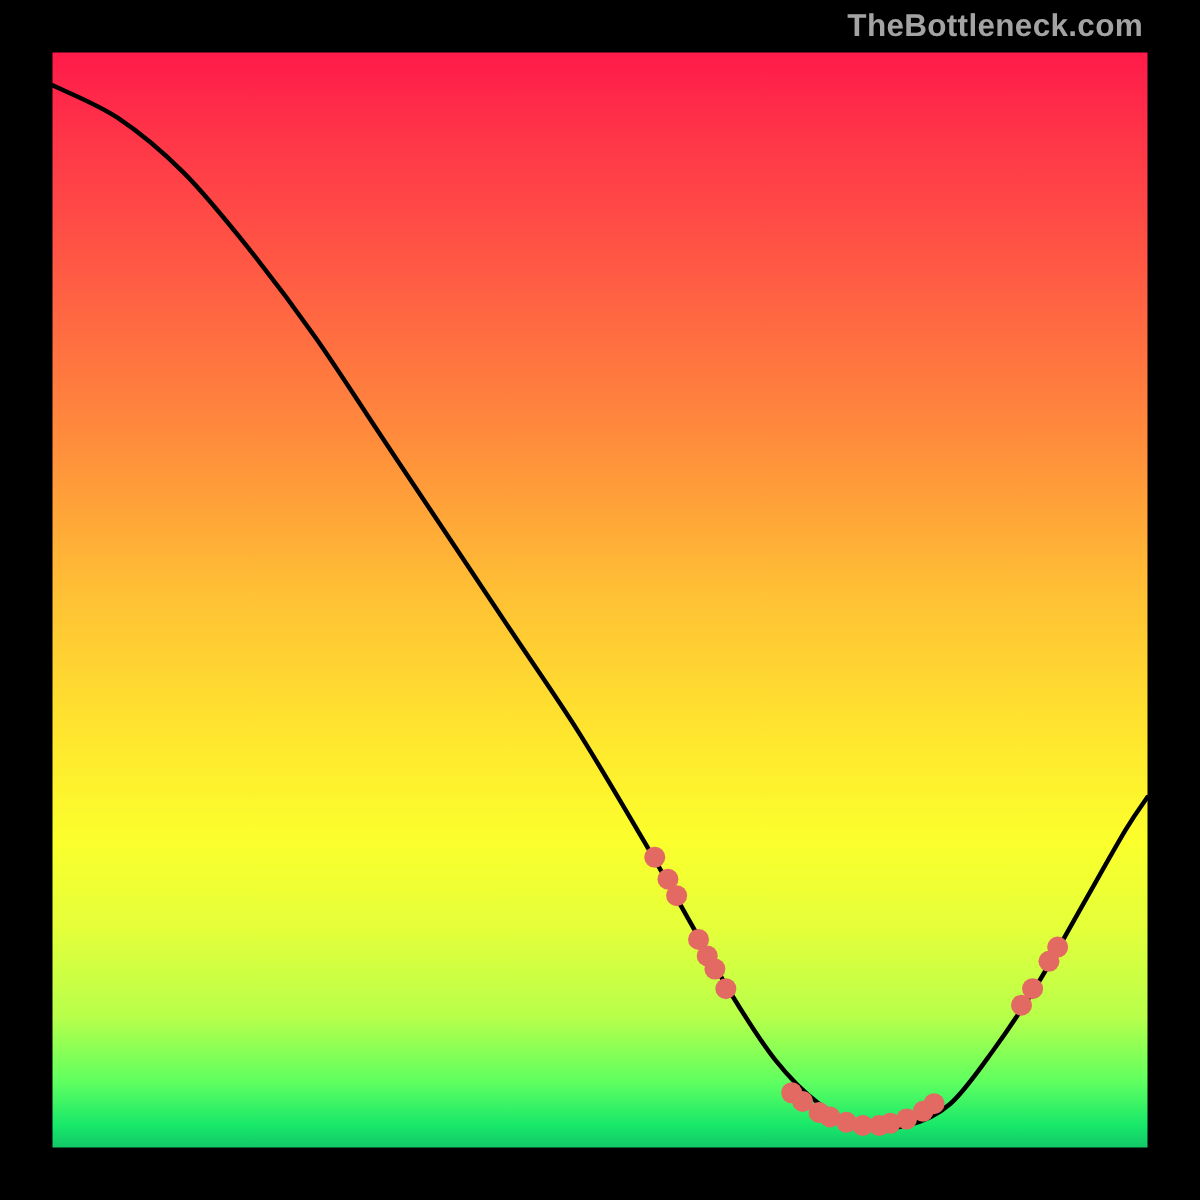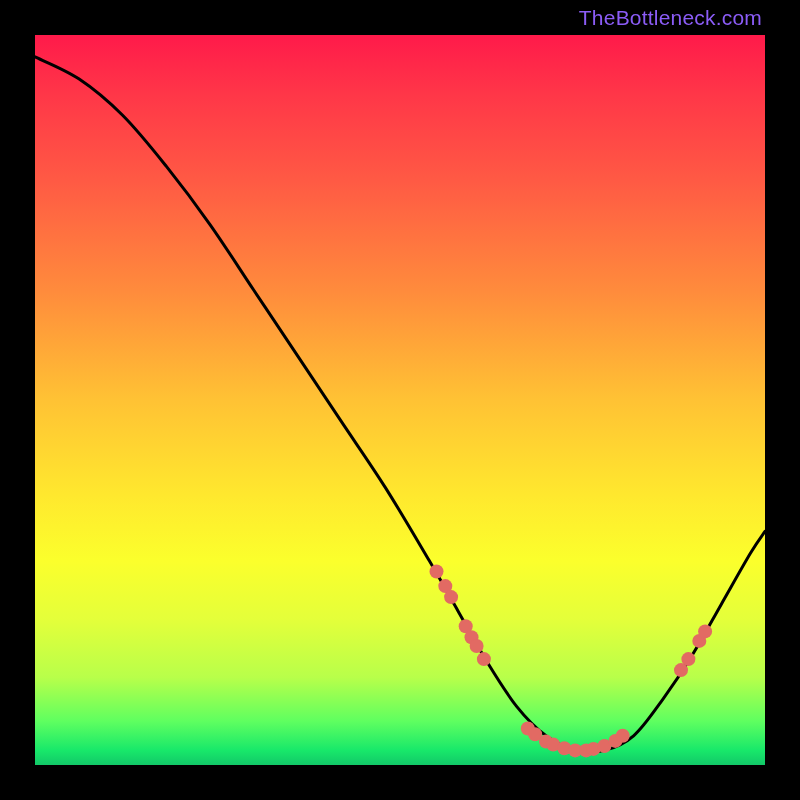--- a/index.html
+++ b/index.html
@@ -29,23 +29,23 @@
       #b8ff4a 88%,
       #5fff60 94%,
       #18e86a 98%,
       #12c868 100%
     );
   }
   .watermark {
     position: absolute;
     top: 6px;
     right: 38px;
-    color: #8b5cf6;
+    color: #a3a3a3;
     font-size: 21px;
-    font-weight: 400;
+    font-weight: 700;
     letter-spacing: 0.2px;
     user-select: none;
   }
   svg.curve {
     position: absolute;
     left: 0;
     top: 0;
     width: 730px;
     height: 730px;
     overflow: visible;

